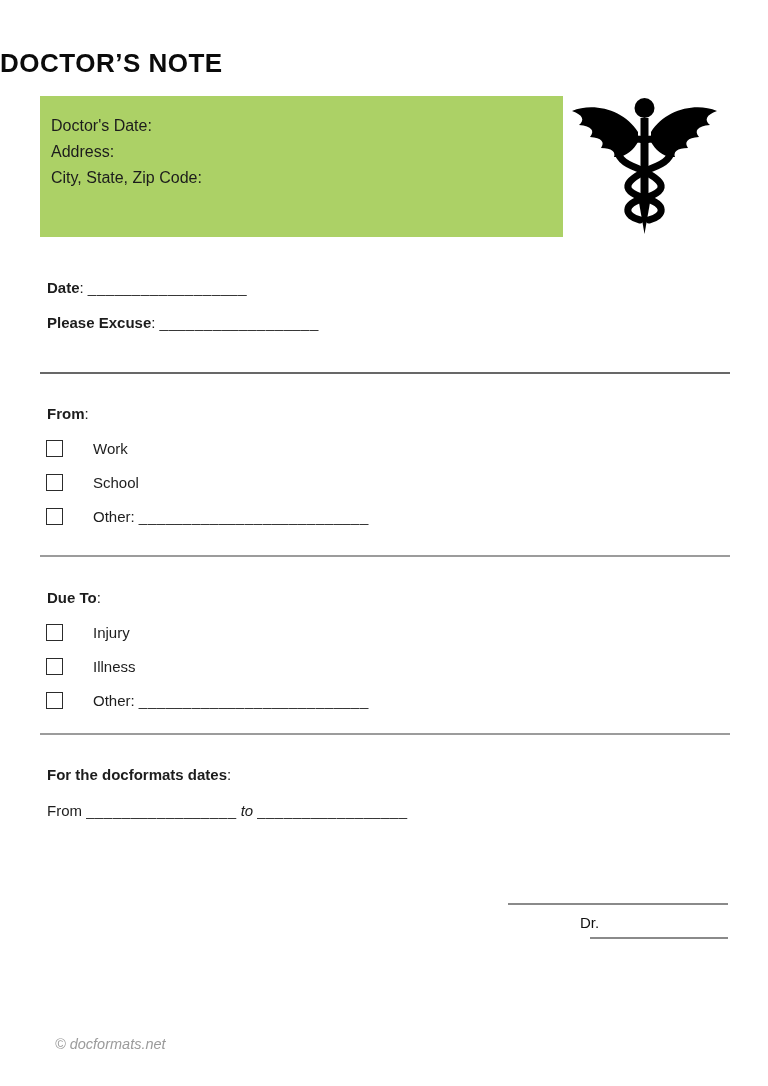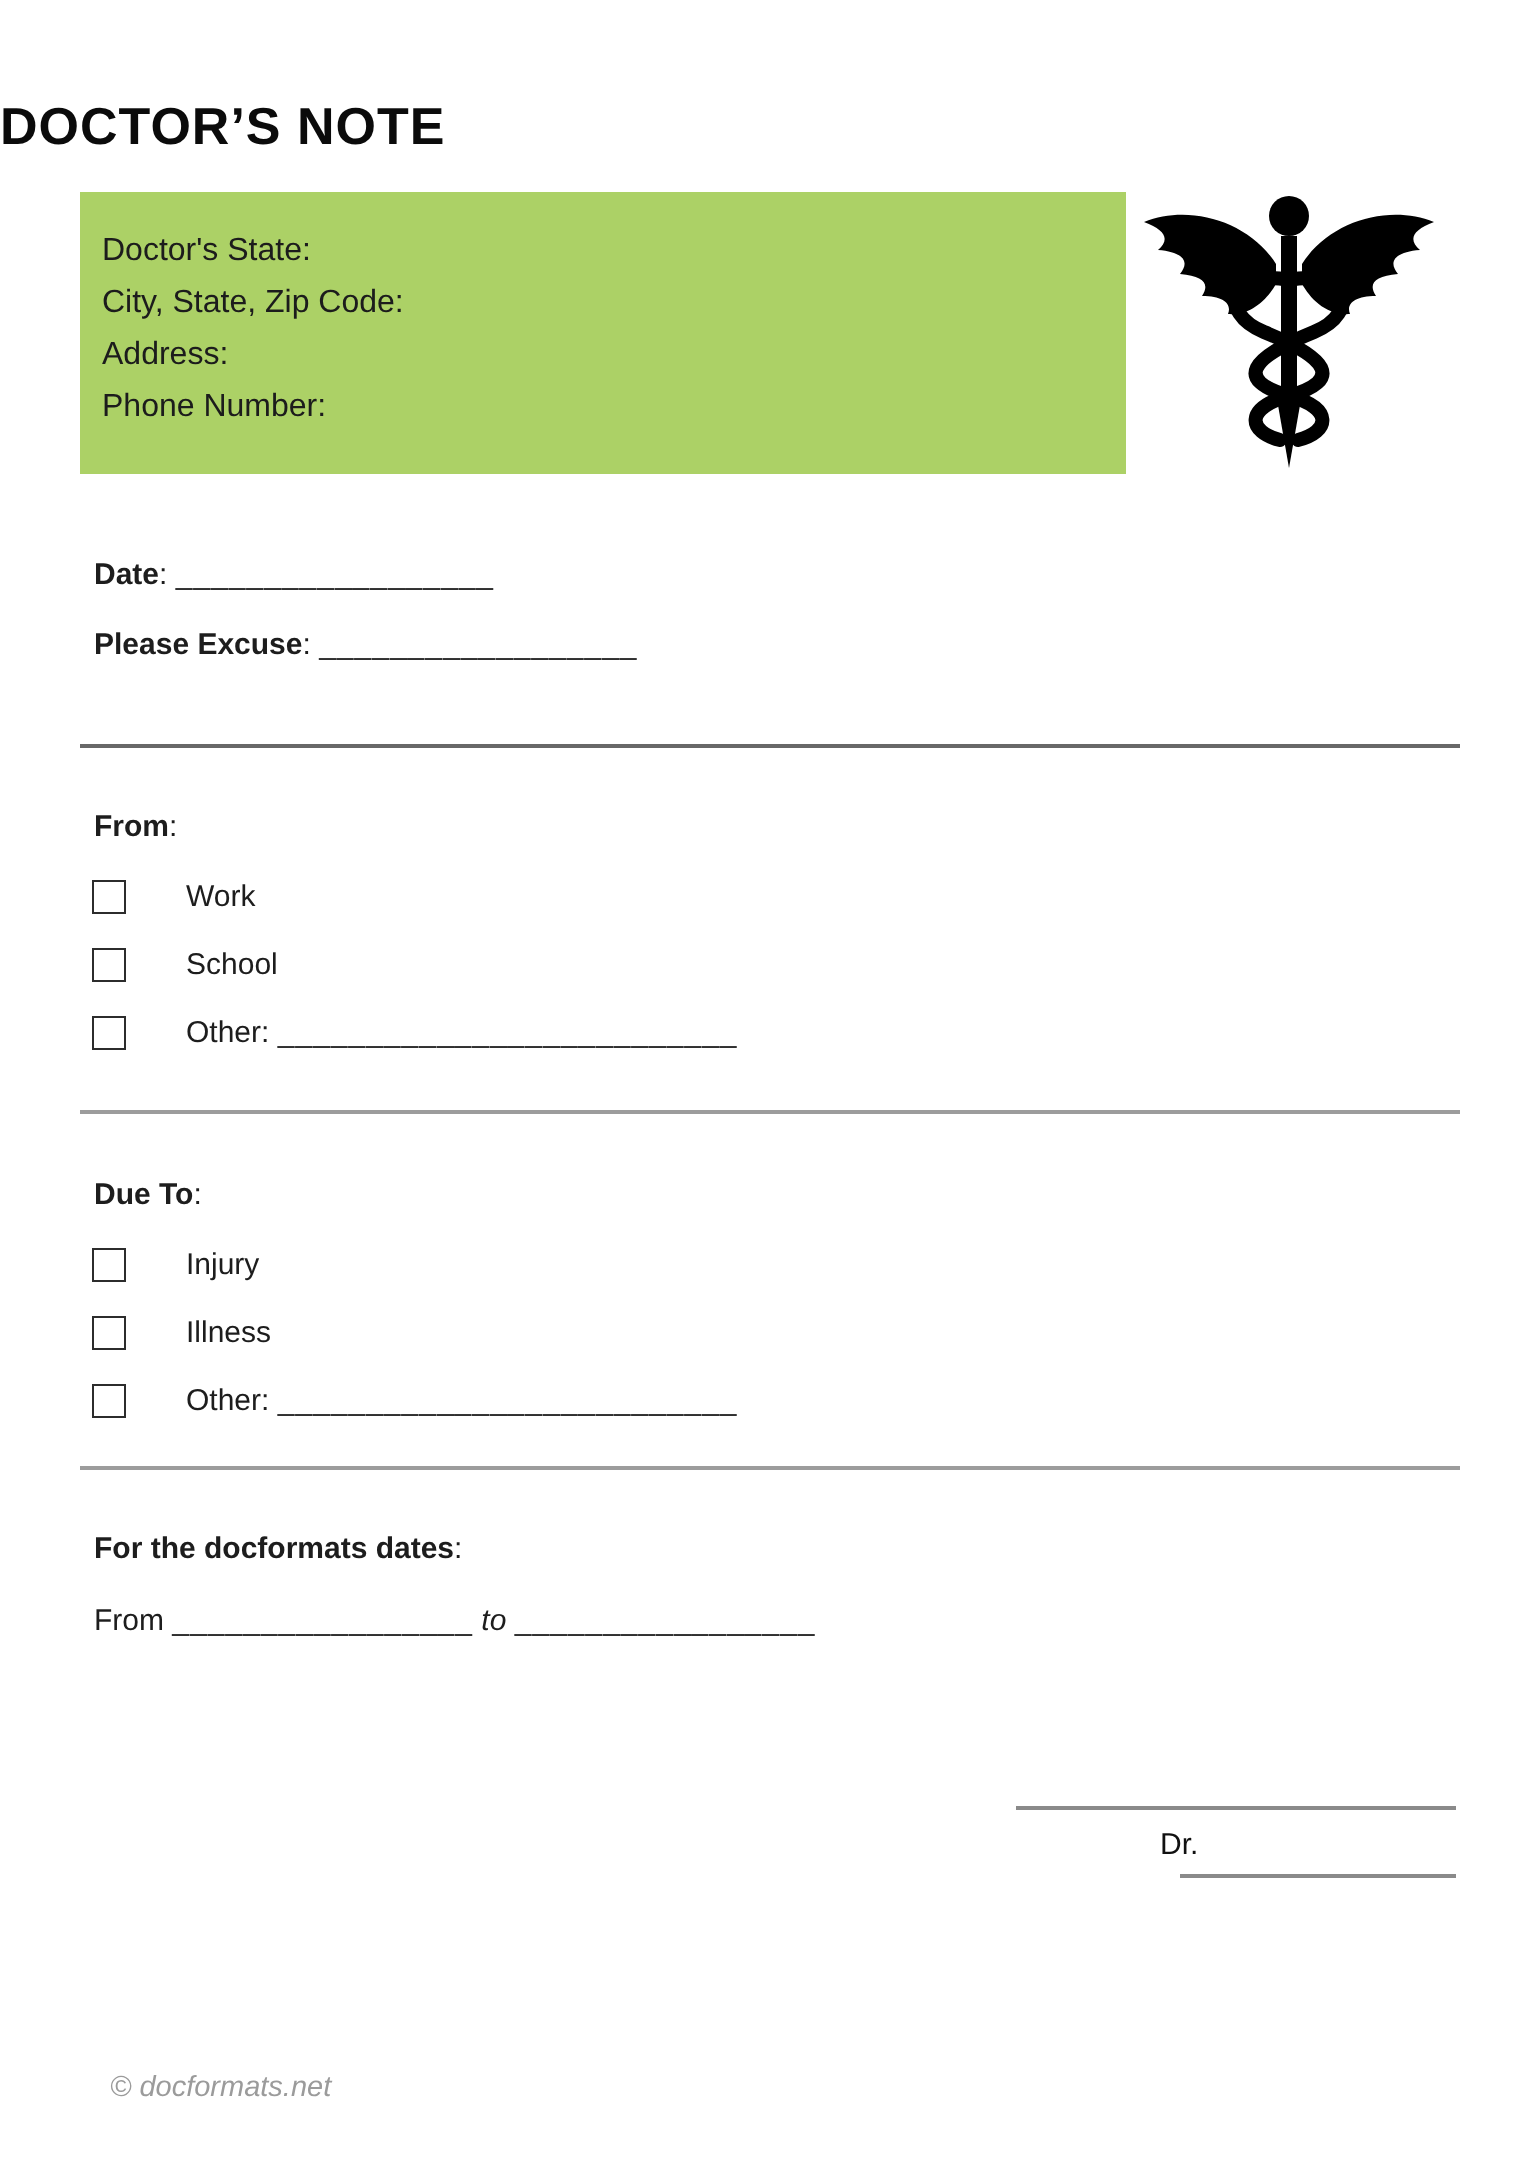--- a/index.html
+++ b/index.html
@@ -108,24 +108,23 @@
   }
 </style>
 </head>
 <body>
 
 <div class="page">
 
   <div class="doc-title">DOCTOR’S NOTE</div>
 
   <div class="info-box">
-    <div class="info-line">Doctor's State:</div>
+    <div class="info-line">Doctor's Date:</div>
+    <div class="info-line">Address:</div>
     <div class="info-line">City, State, Zip Code:</div>
-    <div class="info-line">Address:</div>
-    <div class="info-line">Phone Number:</div>
   </div>
 
   <svg class="caduceus" viewBox="0 0 145 142" xmlns="http://www.w3.org/2000/svg">
 
     <circle cx="72.5" cy="14" r="10" fill="#000"></circle>
 
     <rect x="68.5" y="24" width="8" height="82" fill="#000"></rect>
 
     <polygon points="65.5,100 79.5,100 72.5,140" fill="#000"></polygon>
 

